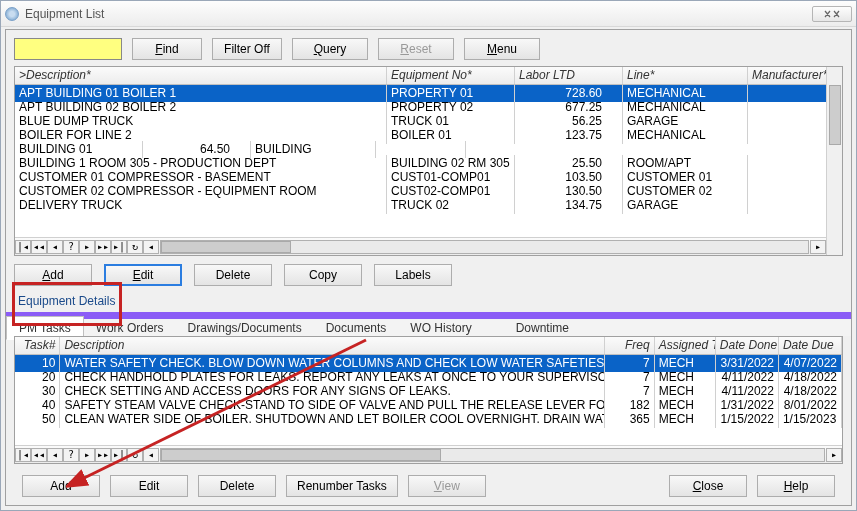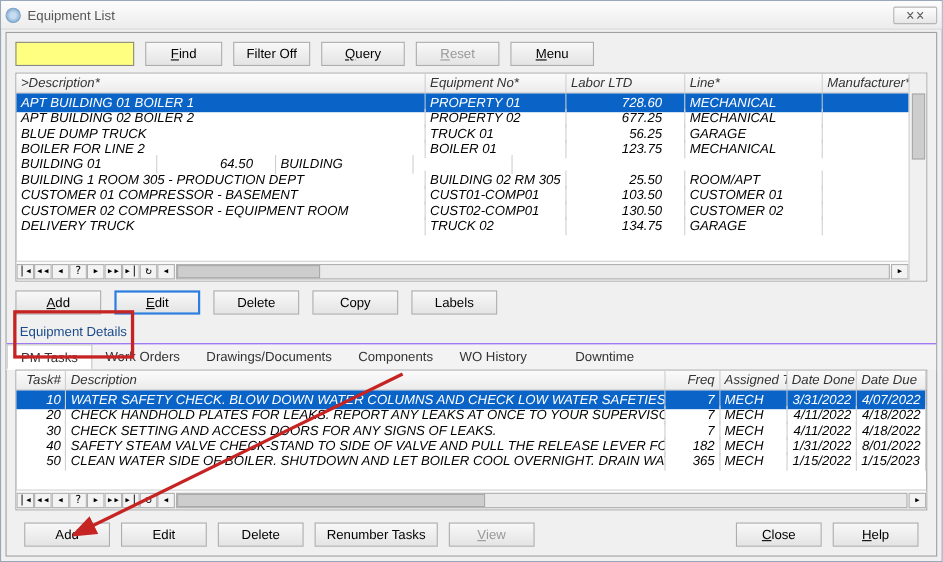--- a/index.html
+++ b/index.html
@@ -93,21 +93,21 @@
   .gh-cell, .gr-cell {
     border-right: 1px solid #d0d0d0;
     padding: 1px 4px;
     overflow: hidden;
     white-space: nowrap;
     text-overflow: clip;
     height: 17px;
     line-height: 15px;
   }
   .gh-cell { color: #333; }
-  .grid-body .grid-row { display: flex; height: 14px; font-style: italic; }
+  .grid-body .grid-row { display: flex; height: 14px; }
   .grid-row.sel .gr-cell { background: #0a63c7; color: #fff; }
   .num { text-align: right; padding-right: 20px; }
   .grid-wrap.main .c0 { width: 372px; }
   .grid-wrap.main .c1 { width: 128px; }
   .grid-wrap.main .c2 { width: 108px; }
   .grid-wrap.main .c3 { width: 125px; }
   .grid-wrap.main .c4 { width: 90px; }
   .vscroll {
     position: absolute; top: 0; right: 0; width: 16px; bottom: 0;
     background: #f0f0f0;
@@ -149,23 +149,24 @@
   }
   .section-label {
     display: inline-block;
     color: #1a4a8a;
     padding: 0 4px 2px 4px;
   }
   .tabs-row {
     display: flex;
     background: #f3f3f3;
     height: 24px;
+    align-items: center;
     font-size: 12px;
     position: relative;
-    border-top: 1px solid #8b5cf6;
+    border-top: 7px solid #8b5cf6;
   }
   .tab {
     padding: 4px 12px;
     color: #333;
   }
   .tab.active { background: #fff; border: 1px solid #c0c0c0; border-bottom: 1px solid #fff; }
   .grid2 .c0 { width: 46px; text-align: right; padding-right: 4px; }
   .grid2 .c1 { width: 554px; }
   .grid2 .c2 { width: 50px; text-align: right; padding-right: 4px;}
   .grid2 .c3 { width: 62px; }
@@ -313,21 +314,21 @@
     </div>
 
     <div style="padding:0 8px 2px 8px;">
       <span class="section-label">Equipment Details</span>
     </div>
 
     <div class="tabs-row">
       <div class="tab active">PM Tas<span class="ul">k</span>s</div>
       <div class="tab">Work Orders</div>
       <div class="tab">Drawings/Documents</div>
-      <div class="tab">Components</div>
+      <div class="tab">Documents</div>
       <div class="tab">WO History</div>
       <div class="tab" style="margin-left:20px">Downtime</div>
     </div>
 
     <div class="grid-wrap grid2" style="margin-top:0;height:128px;">
       <div class="grid-header">
         <div class="gh-cell c0">Task#</div>
         <div class="gh-cell c1">Description</div>
         <div class="gh-cell c2">Freq</div>
         <div class="gh-cell c3">Assigned T</div>

